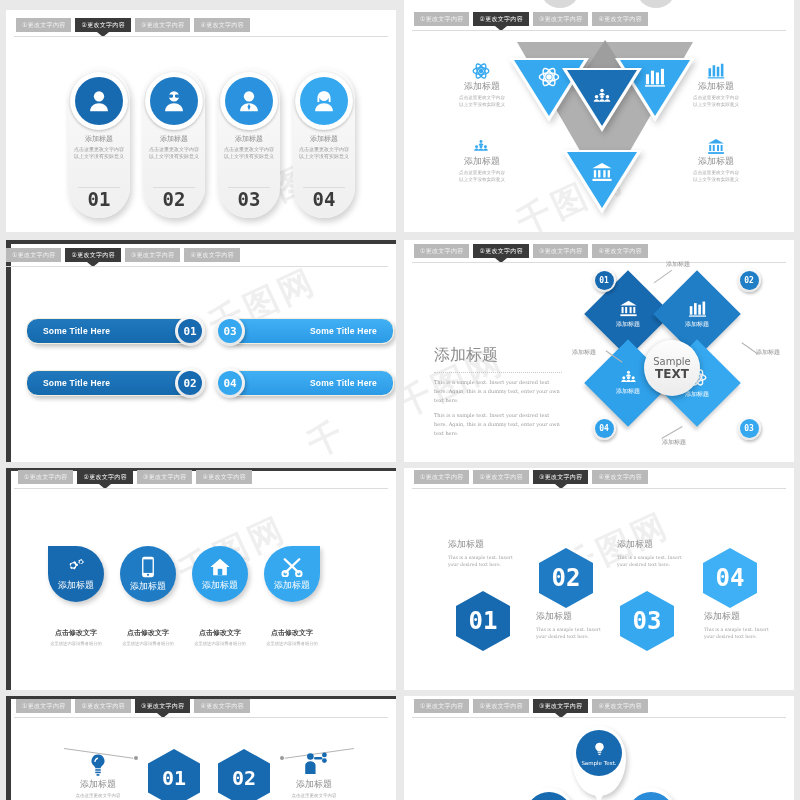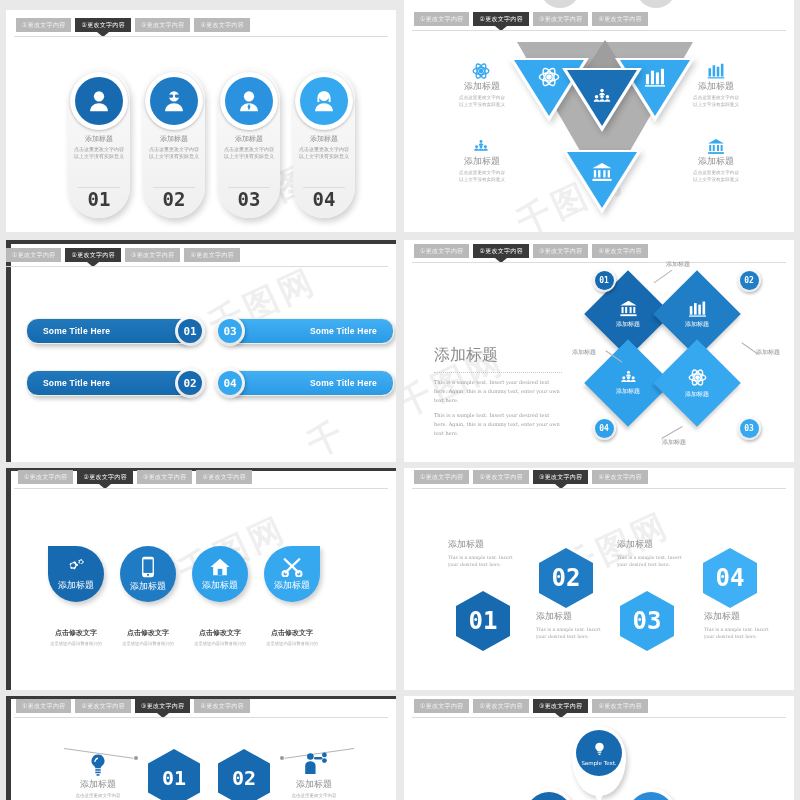--- a/index.html
+++ b/index.html
@@ -447,20 +447,24 @@
               <circle cx="12" cy="12" r="3" fill="#fff"></circle>
               <ellipse cx="12" cy="12" rx="10.5" ry="4.4" fill="none" stroke="#fff" stroke-width="1.8"></ellipse>
               <ellipse cx="12" cy="12" rx="10.5" ry="4.4" fill="none" stroke="#fff" stroke-width="1.8" transform="rotate(60 12 12)"></ellipse>
               <ellipse cx="12" cy="12" rx="10.5" ry="4.4" fill="none" stroke="#fff" stroke-width="1.8" transform="rotate(120 12 12)"></ellipse>
             </svg>
         </div>
         <div class="lab">添加标题</div>
       </div>
     </div>
 
+    <div class="centercircle" style="left:240px;top:100px;">
+      <div class="s1">Sample</div>
+      <div class="s2">TEXT</div>
+    </div>
 
     <div class="numbadge" style="left:188px;top:28px;">
       <div class="n" style="background:#1769b0;">01</div>
     </div>
     <div class="numbadge" style="left:333px;top:28px;">
       <div class="n" style="background:#1f7ec6;">02</div>
     </div>
     <div class="numbadge" style="left:188px;top:176px;">
       <div class="n" style="background:#2fa0ea;">04</div>
     </div>

